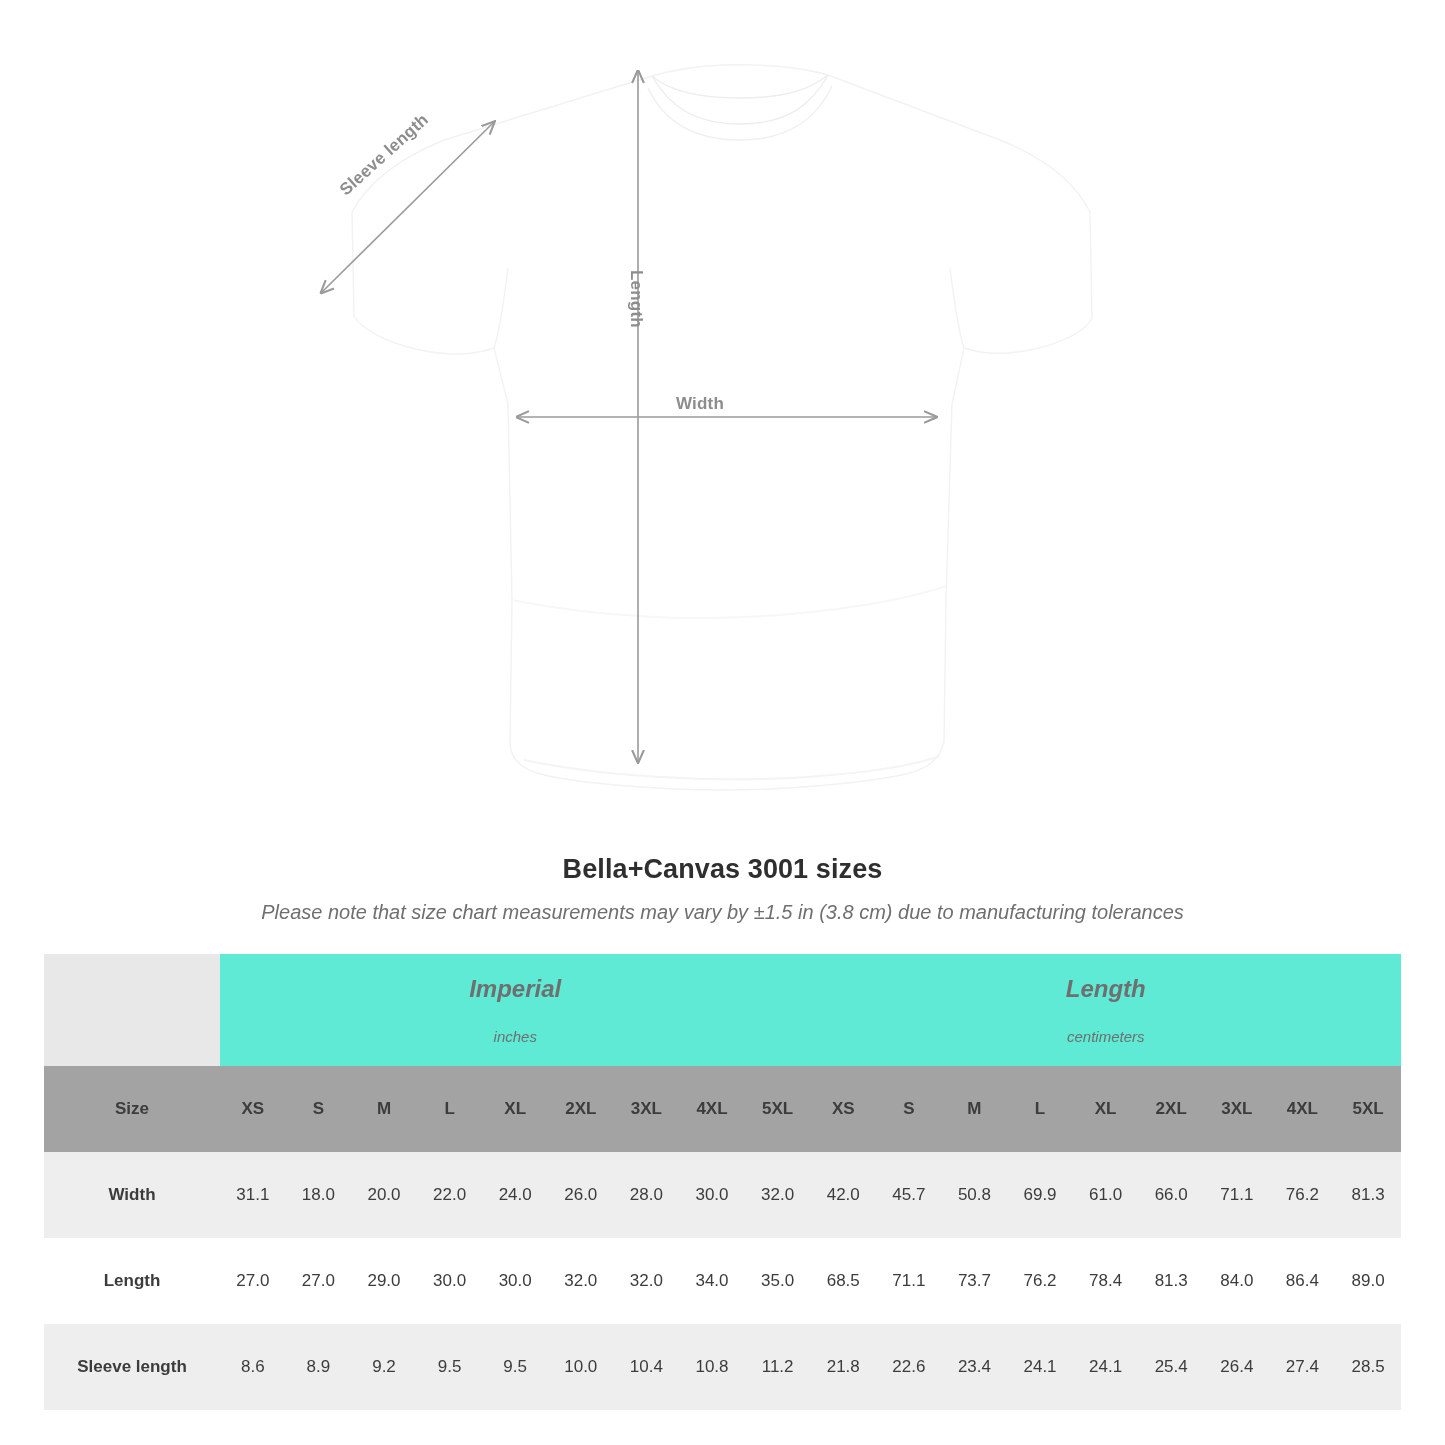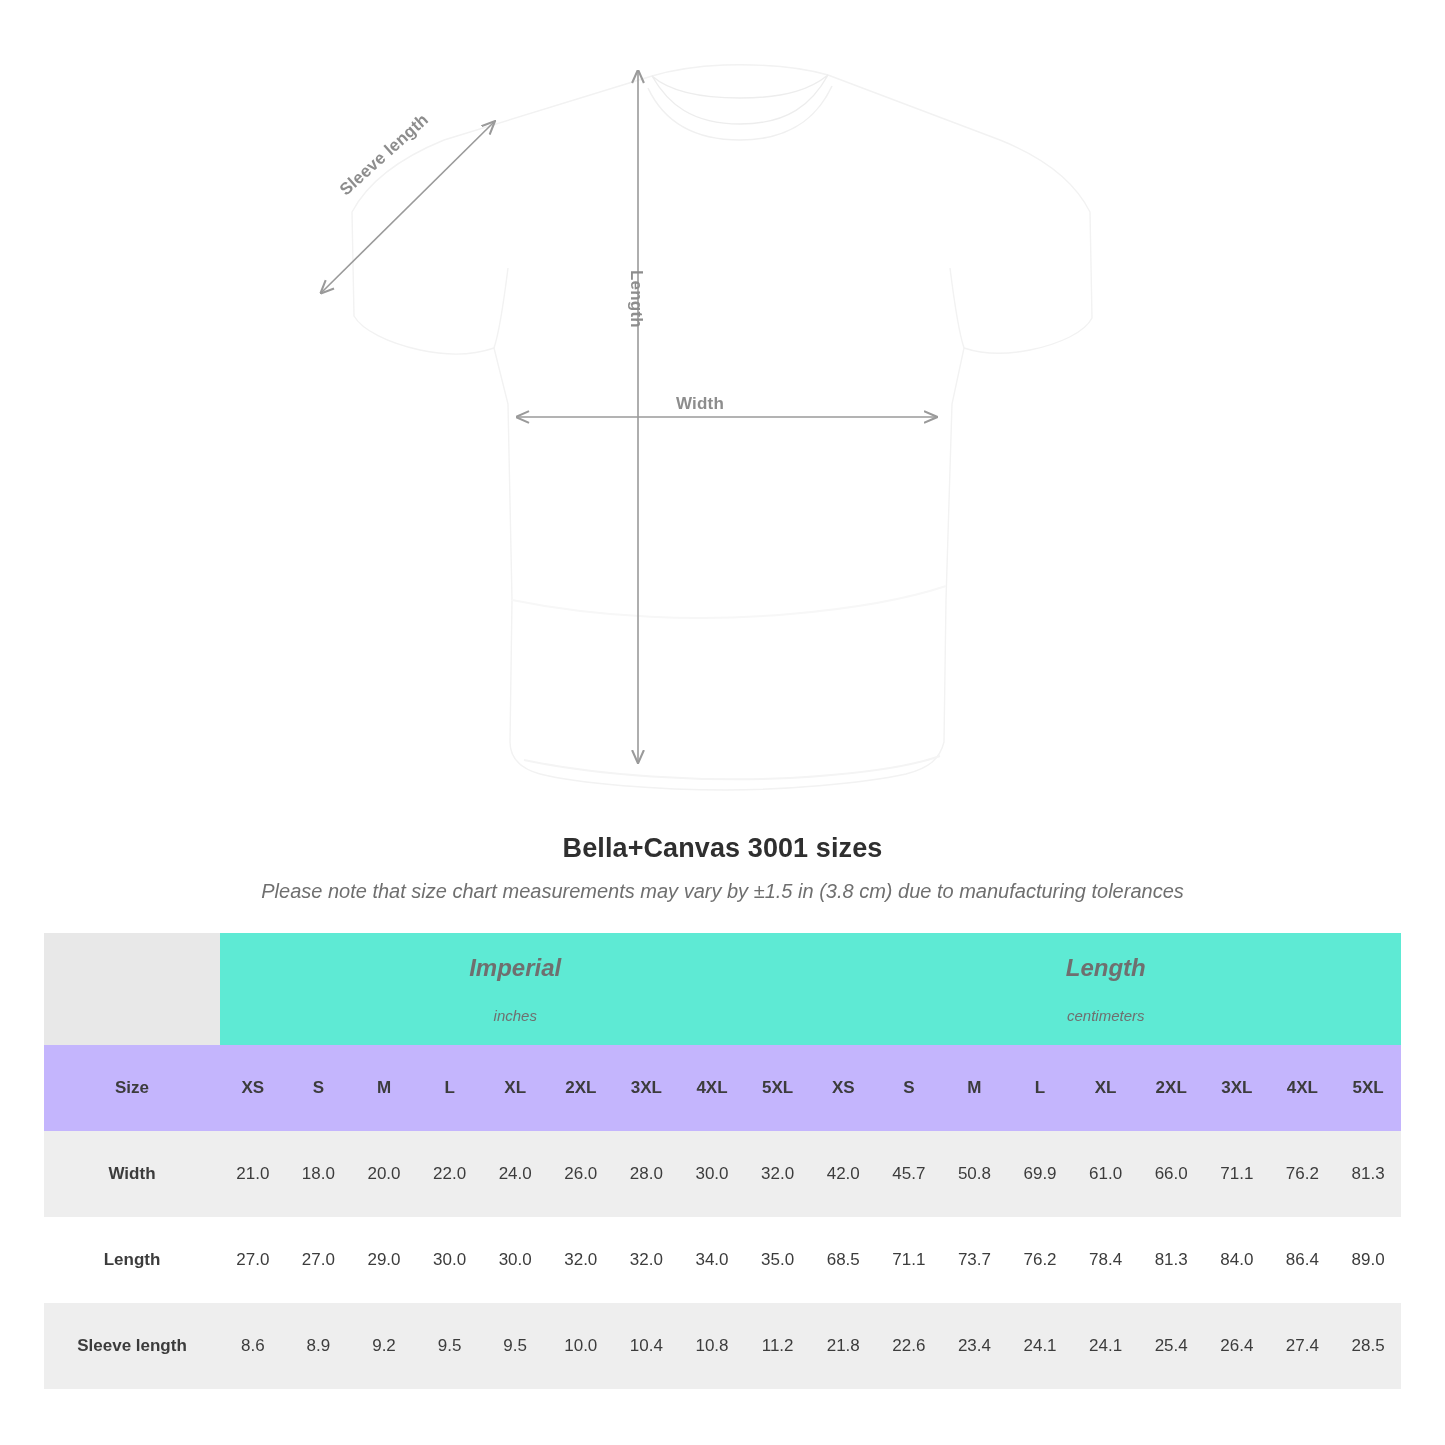--- a/index.html
+++ b/index.html
@@ -53,21 +53,21 @@
     transform-origin: left top;
   }
   .label-width {
     left: 676px;
     top: 394px;
   }
 
   
   .title-block {
     text-align: center;
-    margin-top: 3px;
+    margin-top: 24px;
   }
   .chart-title {
     font-size: 27px;
     font-weight: bold;
     color: #2f2f2f;
     margin: 0;
     letter-spacing: 0.1px;
   }
   .chart-note {
     font-size: 20px;
@@ -106,21 +106,21 @@
   .unit-head .u-sub {
     font-size: 15px;
     font-style: italic;
     color: #6f6f6f;
     margin-top: 24px;
   }
   .corner-blank {
     background: #e8e8e8;
   }
   tr.row-head td {
-    background: #c4b5fd;
+    background: #a3a3a3;
     height: 84px;
     font-size: 17px;
     font-weight: bold;
     color: #3c3c3c;
   }
   tr.row-odd td {
     background: #eeeeee;
   }
   tr.row-even td {
     background: #ffffff;
@@ -259,21 +259,21 @@
           <td>L</td>
           <td>XL</td>
           <td>2XL</td>
           <td>3XL</td>
           <td>4XL</td>
           <td>5XL</td>
         </tr>
 
         <tr class="data-row row-odd">
           <td class="rowlabel">Width</td>
-          <td>21.0</td>
+          <td>31.1</td>
           <td>18.0</td>
           <td>20.0</td>
           <td>22.0</td>
           <td>24.0</td>
           <td>26.0</td>
           <td>28.0</td>
           <td>30.0</td>
           <td>32.0</td>
           <td>42.0</td>
           <td>45.7</td>

